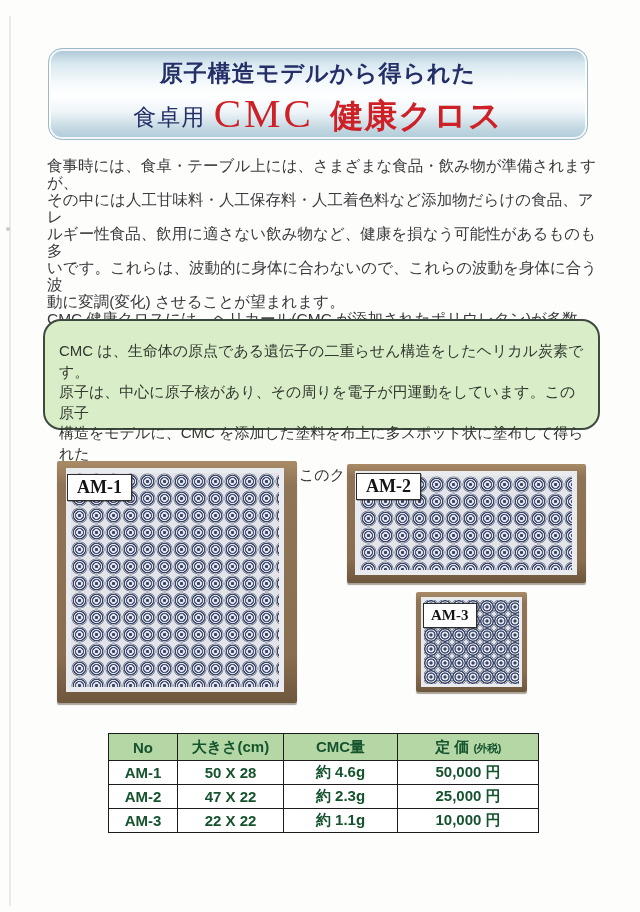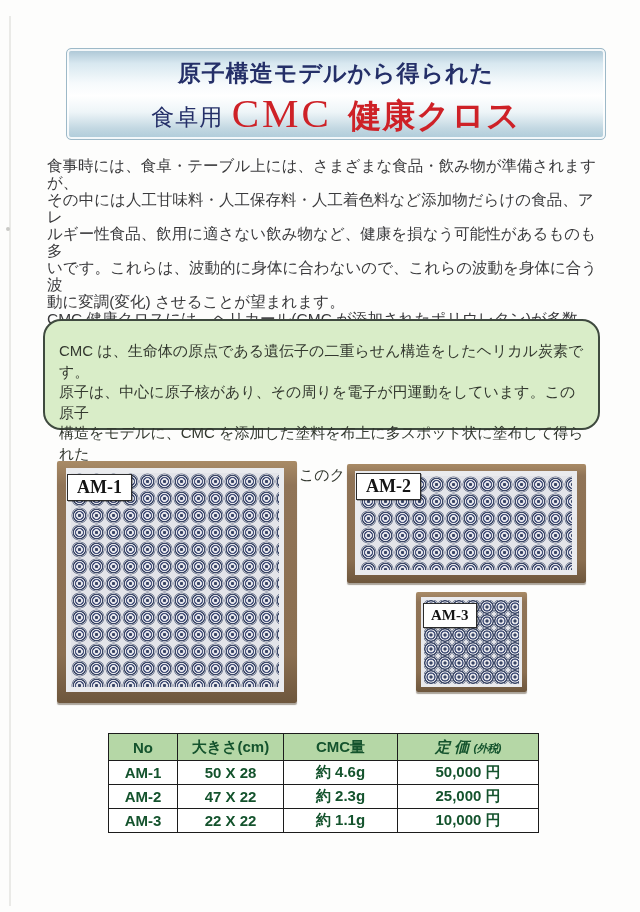--- a/index.html
+++ b/index.html
@@ -19,26 +19,25 @@
   body{font-family:"Liberation Sans","DejaVu Sans",sans-serif;}
   .page{position:relative;width:640px;height:912px;background:#fdfdfc;overflow:hidden;}
 
   
   .scan-line{position:absolute;left:9px;top:16px;width:2px;height:890px;background:#e3e3e0;opacity:.75;}
   .scan-dot{position:absolute;left:6px;top:227px;width:4px;height:4px;background:#c9c9c6;border-radius:50%;}
 
   
   .banner{
     position:absolute;left:48px;top:48px;width:540px;height:92px;
-    border-radius:5px;
+    border-radius:14px;
     border:1.5px solid #9db9c8;
     background:linear-gradient(180deg,#a9c4d3 0%,#d8e8f0 16%,#f6fafc 38%,#ffffff 52%,#eef5f8 70%,#c3d8e2 88%,#aecbd9 100%);
     box-shadow:inset 0 0 0 2px rgba(255,255,255,.85);
     text-align:center;
-    margin-left:18px;
   }
   .banner-sub{
     margin-top:9px;
     font-size:23px;font-weight:bold;letter-spacing:1px;
     color:var(--title-navy,#242f68);
   }
   .banner-main{margin-top:2px;line-height:44px;white-space:nowrap;}
   .t-prefix{font-size:23px;font-weight:normal;color:var(--title-navy,#242f68);letter-spacing:1px;vertical-align:2px;}
   .t-cmc{font-family:"Liberation Serif","DejaVu Serif",serif;font-size:41px;font-weight:normal;color:var(--title-red,#ce2127);letter-spacing:3px;margin-left:4px;}
   .t-rest{font-size:33px;font-weight:bold;color:var(--title-red,#ce2127);letter-spacing:1px;margin-left:12px;}
@@ -109,21 +108,21 @@
   .price-table th,.price-table td{
     border:1.5px solid #1c1c1c;
     text-align:center;vertical-align:middle;
     font-weight:bold;
   }
   .price-table th{height:27px;background:var(--table-header-green,#b5d7a6);}
   .price-table td{height:24px;background:#ffffff;}
   .col-no{width:69px;}
   .col-size{width:106px;}
   .col-cmc{width:114px;}
-  .col-price{width:141px;font-style:italic;}
+  .col-price{width:141px;}
   .price-note{font-size:11px;font-weight:bold;letter-spacing:-0.5px;}
 </style>
 </head>
 <body>
 
 <div class="page">
 
   <div class="scan-line"></div>
   <div class="scan-dot"></div>
 

